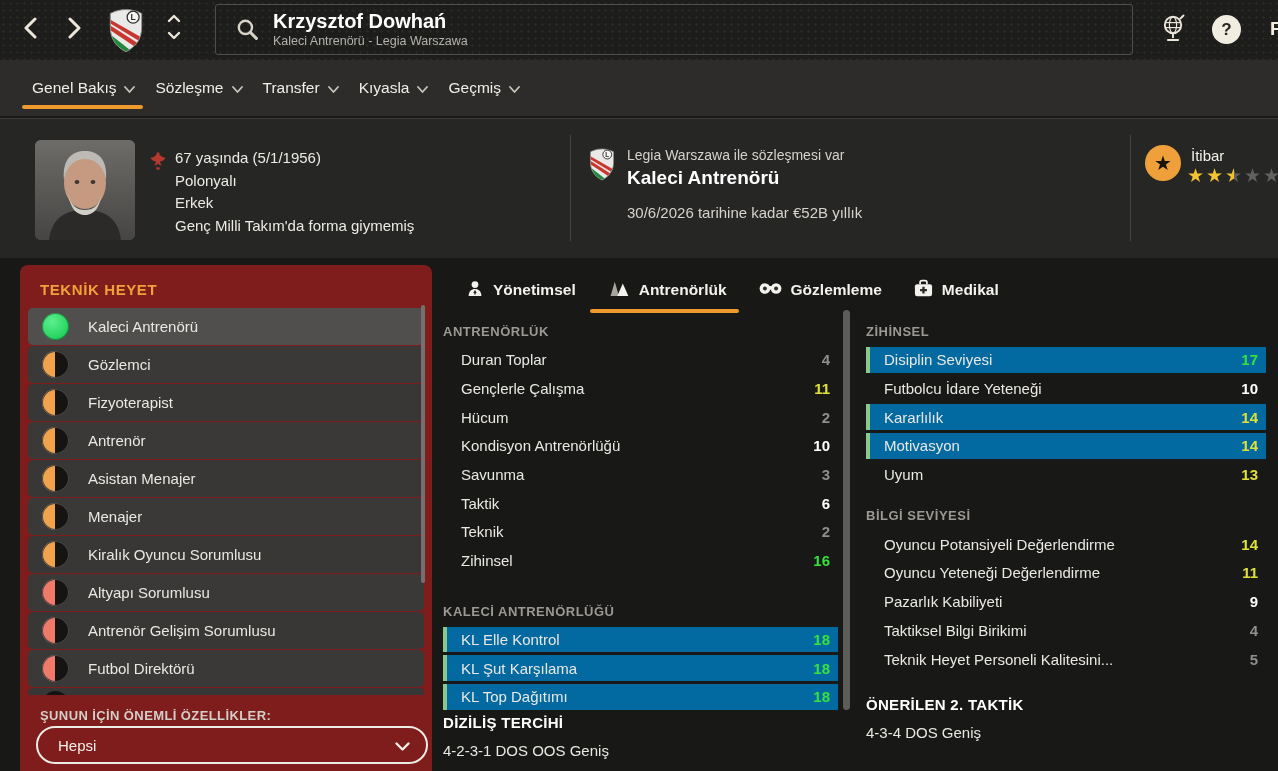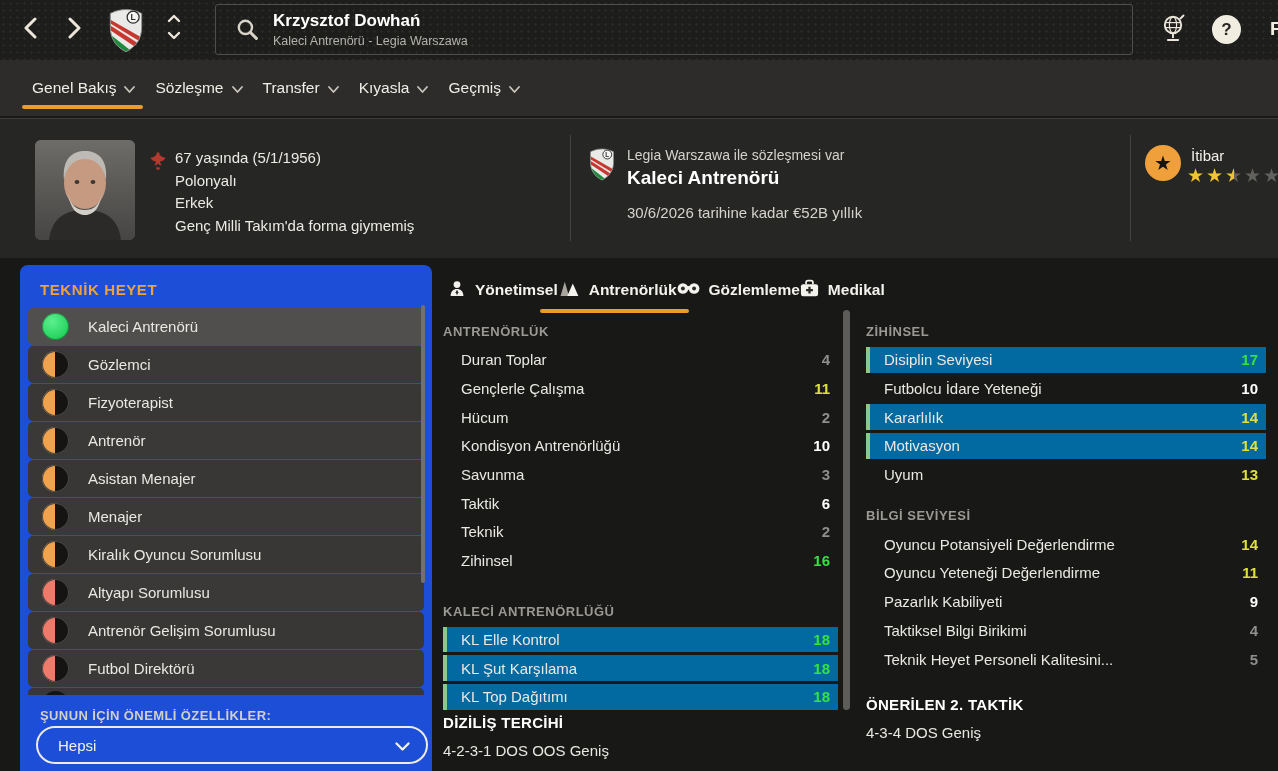--- a/index.html
+++ b/index.html
@@ -11,21 +11,21 @@
     background-image:radial-gradient(rgba(255,255,255,.05) 1px,transparent 1.3px);background-size:7px 7px;}
   .nav-arrow{position:absolute;top:14px;width:32px;height:32px;display:flex;align-items:center;justify-content:center;cursor:pointer;}
   .nav-back{left:14px;} .nav-forward{left:58px;}
   .tb-crest{position:absolute;left:107px;top:7px;}
   .stack-chevrons{position:absolute;left:167px;top:14px;display:flex;flex-direction:column;gap:8px;}
   .stack-chevrons span{display:flex;cursor:pointer;}
   .searchbox{position:absolute;left:215px;top:4px;width:918px;height:51px;border:1px solid #504f4d;border-radius:3px;
     display:flex;align-items:center;box-sizing:border-box;cursor:text;}
   .search-ic{margin-left:20px;display:flex;}
   .sb-text{margin-left:14px;}
-  .sb-title{font-size:17px;font-weight:bold;color:#ffffff;line-height:20px;}
+  .sb-title{font-size:20px;font-weight:bold;color:#ffffff;line-height:20px;}
   .sb-sub{font-size:12.5px;color:#b5b2ac;margin-top:3px;}
   .globe-btn{position:absolute;left:1160px;top:14px;display:flex;cursor:pointer;}
   .help-btn{position:absolute;left:1212px;top:15px;width:29px;height:29px;border-radius:50%;background:#f2ede1;
     color:#262521;font-weight:bold;font-size:17px;display:flex;align-items:center;justify-content:center;cursor:pointer;}
   .fm-sliver{position:absolute;left:1270px;top:18px;width:8px;overflow:hidden;font-size:19px;font-weight:bold;color:#f2ede1;}
 
   
   .navbar{position:absolute;left:0;top:60px;right:0;height:57px;background:#2d2c2a;border-bottom:1px solid #191918;box-sizing:border-box;}
   .navtabs{display:flex;gap:20px;padding-left:32px;height:100%;align-items:center;}
   .navtab{position:relative;display:flex;align-items:center;gap:8px;color:#f1eee8;font-size:15.5px;height:100%;cursor:pointer;white-space:nowrap;}
@@ -49,40 +49,40 @@
   .rep-stars{position:absolute;left:1187px;top:45px;font-size:19px;display:flex;}
   .star{width:19px;display:inline-block;}
   .star.full{color:#f1c232;}
   .star.half{background:linear-gradient(90deg,#f1c232 50%,#62615e 50%);-webkit-background-clip:text;background-clip:text;color:transparent;}
   .star.empty{color:#62615e;}
 
   
   .main{position:absolute;left:0;top:258px;right:0;bottom:0;background:#181817;}
 
   
-  .sidebar{position:absolute;left:20px;top:7px;width:412px;bottom:0;background:#1d4ed8;border-radius:8px 8px 0 0;}
+  .sidebar{position:absolute;left:20px;top:7px;width:412px;bottom:0;background:#7f1d1d;border-radius:8px 8px 0 0;}
   .side-heading{padding:16px 0 10px 20px;color:#f0a23a;font-weight:bold;font-size:15px;letter-spacing:.6px;}
   .side-list{position:relative;}
   .srow{height:37px;margin:0 8px 1px 8px;border-radius:5px;background:#3a3937;display:flex;align-items:center;padding-left:14px;cursor:pointer;}
   .srow:nth-child(odd){background:#383735;}
   .srow.selected{background:#504f4d;}
   .scircle{width:27px;height:27px;border-radius:50%;margin-right:19px;flex:none;box-shadow:inset 0 0 0 1px rgba(0,0,0,.35);}
   .icon-green{background:radial-gradient(circle at 38% 32%,#5cf08e,#23d25d 72%);}
   .icon-orange{background:linear-gradient(90deg,#f2a24b 50%,#151413 50%);box-shadow:inset 0 0 0 1px #4a4947;}
   .icon-red{background:linear-gradient(90deg,#f0796a 50%,#151413 50%);box-shadow:inset 0 0 0 1px #4a4947;}
   .srow-label{font-size:15px;color:#eae8e3;white-space:nowrap;}
   .partial-row{height:7px;margin:0 8px;border-radius:5px 5px 0 0;background:#383735;position:relative;overflow:hidden;cursor:pointer;}
   .partial-row::before{content:"";position:absolute;left:14px;top:3px;width:27px;height:27px;border-radius:50%;background:#151413;}
   .filter-label{margin:13px 0 3px 20px;font-size:13px;font-weight:bold;color:#d2cfc9;letter-spacing:.4px;}
   .filter-select{margin-left:16px;width:392px;height:38px;border:2px solid #edebe5;border-radius:20px;display:flex;align-items:center;
     justify-content:space-between;padding:0 16px 0 20px;box-sizing:border-box;color:#f2f0ea;font-size:15px;cursor:pointer;}
   .side-scrollbar{position:absolute;right:7px;top:40px;width:4px;height:278px;background:#72716e;border-radius:2px;cursor:pointer;}
 
   
-  .ctabs{position:absolute;left:448px;top:12px;display:flex;height:40px;align-items:center;}
+  .ctabs{position:absolute;left:466px;top:12px;display:flex;gap:32px;height:40px;align-items:center;}
   .ctab{position:relative;display:flex;gap:9px;align-items:center;color:#f4f2ec;font-weight:bold;font-size:15.5px;cursor:pointer;white-space:nowrap;}
   .ctab.active::after{content:"";position:absolute;left:-18px;right:-12px;bottom:-11px;height:4px;background:#f09a2e;border-radius:2px;}
 
   
   .col-center{position:absolute;left:443px;top:66px;width:395px;}
   .col-right{position:absolute;left:866px;top:66px;width:400px;}
   .sec-heading{font-size:13px;font-weight:bold;color:#9b9995;letter-spacing:.5px;margin-bottom:7px;height:16px;}
   .sec-gap{margin-top:30px;}
   .sec-gap-lg{margin-top:21px;}
   .arow{height:25.7px;margin-bottom:3px;display:flex;align-items:center;justify-content:space-between;padding:0 8px 0 18px;}

